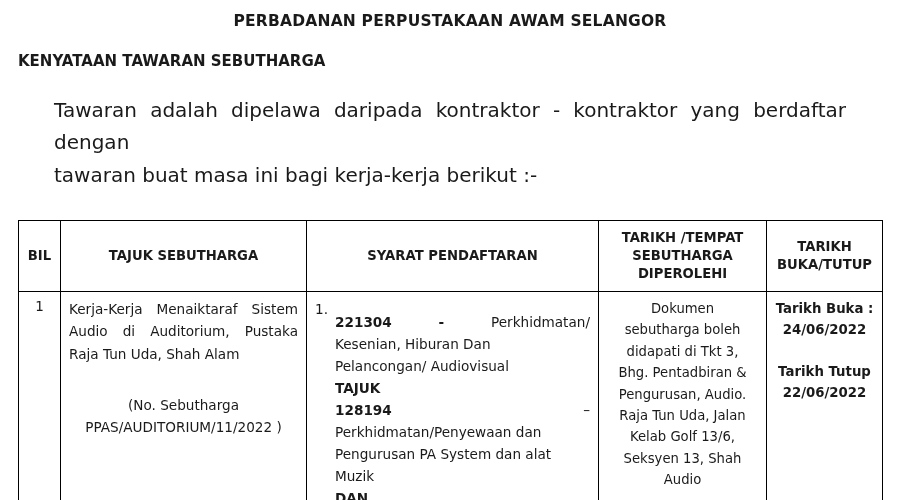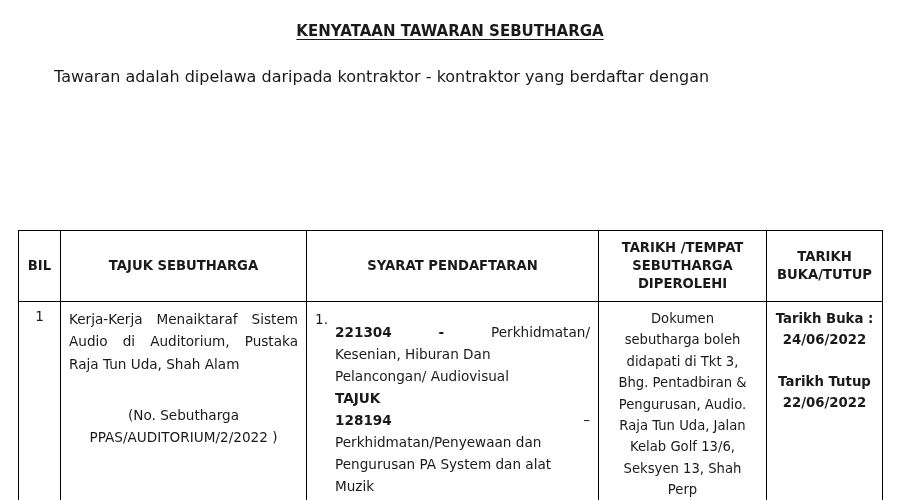--- a/index.html
+++ b/index.html
@@ -22,30 +22,28 @@
     padding: 0 18px;
   }
   .doc-title {
     text-align: center;
     font-weight: bold;
     font-size: 15.5px;
     letter-spacing: 0.2px;
     margin-top: 12px;
   }
   .doc-subtitle {
-    text-align: center;
     font-weight: bold;
     font-size: 15px;
     margin-top: 22px;
-    text-decoration: underline;
     text-underline-offset: 3px;
   }
   .intro {
     margin: 24px 36px 0 36px;
-    font-size: 16px;
+    font-size: 20px;
     line-height: 1.62;
     text-align: justify;
     text-justify: inter-word;
   }
   .intro span {
     display: block;
   }
   table.main {
     position: absolute;
     left: 18px;
@@ -132,24 +130,26 @@
   }
   td.cell-dates .gap {
     height: 20px;
   }
 </style>
 </head>
 <body>
 
 <div class="page">
 
+  <div class="doc-title">PERBADANAN PERPUSTAKAAN AWAM SELANGOR</div>
   <div class="doc-subtitle">KENYATAAN TAWARAN SEBUTHARGA</div>
 
   <div class="intro">
     <span>Tawaran adalah dipelawa daripada kontraktor - kontraktor yang berdaftar dengan</span>
+    <span>tawaran buat masa ini bagi kerja-kerja berikut :-</span>
   </div>
 
   <table class="main">
     <colgroup>
       <col class="col-bil">
       <col class="col-tajuk">
       <col class="col-syarat">
       <col class="col-tarikh-tempat">
       <col class="col-tarikh-buka">
     </colgroup>
@@ -170,21 +170,21 @@
       </tr>
     </thead>
     <tbody>
       <tr>
         <td class="cell-bil">1</td>
 
         <td class="cell-tajuk">
           <div class="desc">Kerja-Kerja Menaiktaraf Sistem Audio di Auditorium, Pustaka Raja Tun Uda, Shah Alam</div>
           <div class="refno">
             <div>(No. Sebutharga</div>
-            <div>PPAS/AUDITORIUM/2/2022 )</div>
+            <div>PPAS/AUDITORIUM/11/2022 )</div>
           </div>
         </td>
 
         <td class="cell-syarat">
           <div class="req-row">
             <div class="req-num">1.</div>
             <div class="req-body">
               <div class="code-line">
                 <span class="lead">221304</span>
                 <span class="bold">-</span>
@@ -214,21 +214,21 @@
 
         <td class="cell-tempat">
           <div>Dokumen</div>
           <div>sebutharga boleh</div>
           <div>didapati di  Tkt 3,</div>
           <div>Bhg. Pentadbiran &amp;</div>
           <div>Pengurusan, Audio.</div>
           <div>Raja Tun Uda, Jalan</div>
           <div>Kelab Golf 13/6,</div>
           <div>Seksyen 13, Shah</div>
-          <div>Perp</div>
+          <div>Audio</div>
         </td>
 
         <td class="cell-dates">
           <div>Tarikh Buka :</div>
           <div>24/06/2022</div>
           <div class="gap"></div>
           <div>Tarikh Tutup</div>
           <div>22/06/2022</div>
         </td>
       </tr>

